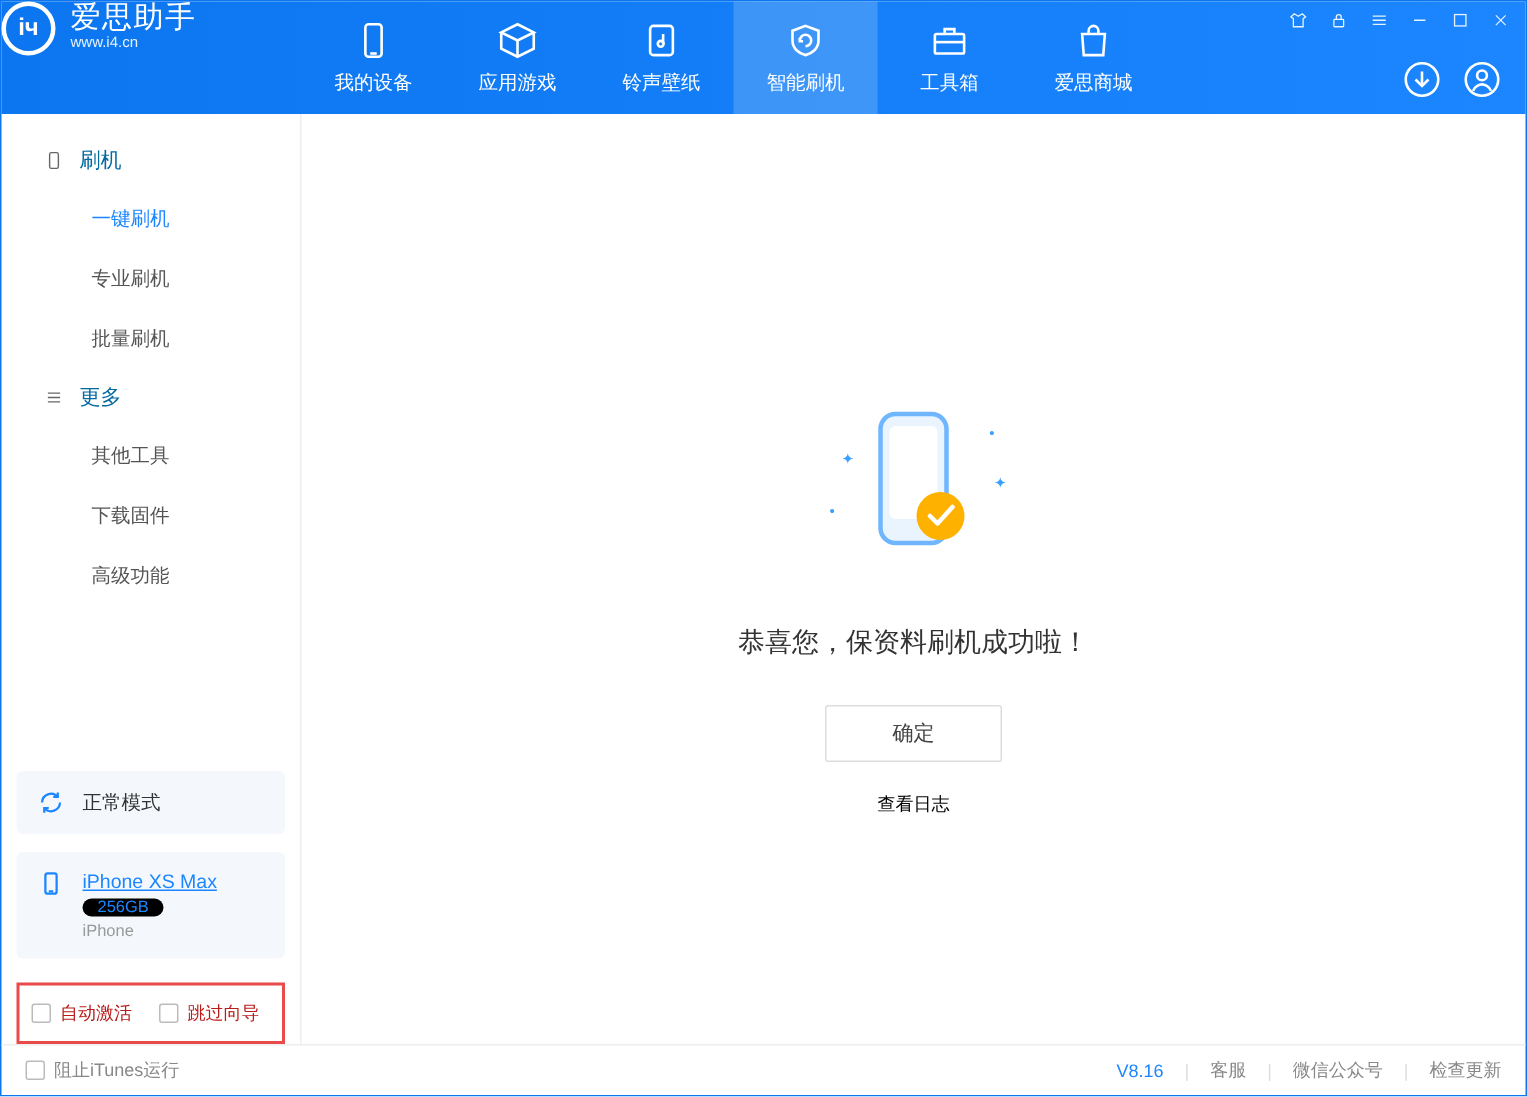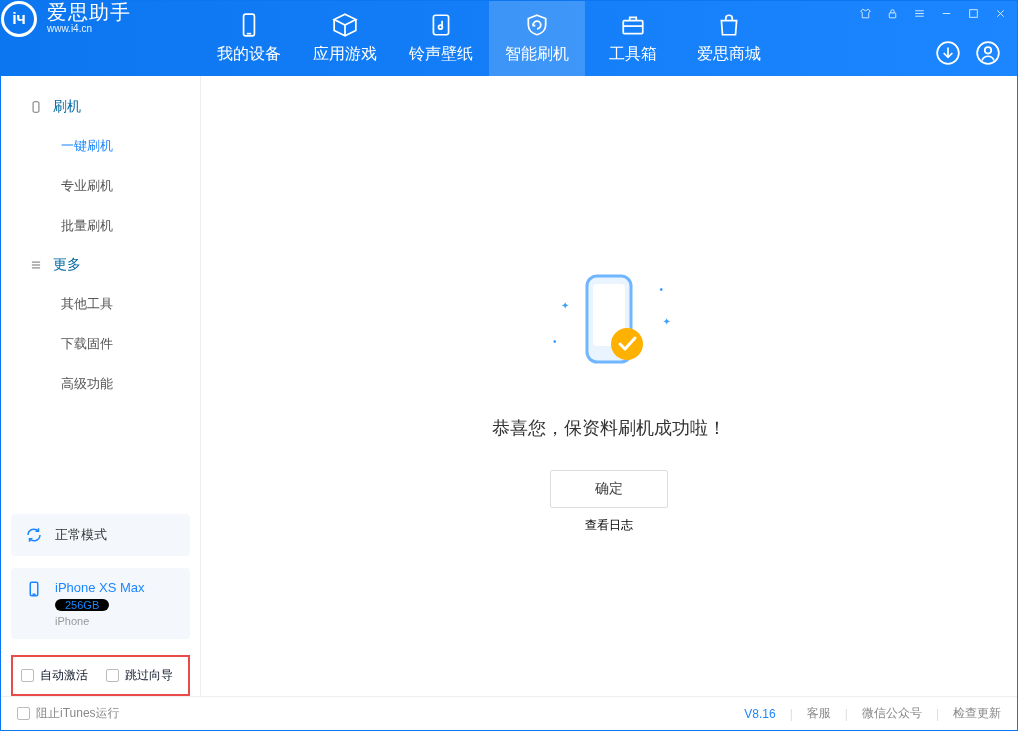--- a/index.html
+++ b/index.html
@@ -9,21 +9,21 @@
 
 
 .header { height: 75px; background: linear-gradient(90deg, #0b76ef 0%, #1b86ff 100%); display: flex; align-items: stretch; color: #fff; position: relative; }
 .logo-block { width: 200px; display: flex; align-items: flex-start; gap: 10px; }
 .logo-circle { width: 36px; height: 36px; border: 3px solid #fff; border-radius: 50%; display: flex; align-items: center; justify-content: center; font-weight: bold; font-size: 16px; color: #fff; }
 .logo-text { display: flex; flex-direction: column; line-height: 1.1; }
 .logo-text .cn { font-size: 20px; font-weight: 500; letter-spacing: 1px; }
 .logo-text .en { font-size: 10px; opacity: .9; }
 
 .nav { display: flex; }
-.nav-item { width: 96px; display: flex; flex-direction: column; align-items: center; justify-content: center; gap: 6px; font-size: 16px; cursor: pointer; }
+.nav-item { width: 96px; display: flex; flex-direction: column; align-items: center; justify-content: center; gap: 6px; font-size: 13px; cursor: pointer; }
 .nav-item.active { background: rgba(255,255,255,0.18); }
 .nav-ico { width: 26px; height: 26px; display: flex; align-items: center; justify-content: center; }
 .nav-ico svg { width: 26px; height: 26px; fill: none; stroke: #fff; stroke-width: 1.6; }
 
 .win-controls { position: absolute; top: 6px; right: 10px; display: flex; gap: 14px; align-items: center; }
 .win-controls span { color: rgba(255,255,255,.9); font-size: 14px; cursor: pointer; line-height: 1; }
 .win-controls svg { width: 13px; height: 13px; stroke: rgba(255,255,255,.9); fill: none; stroke-width: 1.6; }
 
 .header-right-icons { position: absolute; right: 16px; bottom: 10px; display: flex; gap: 14px; }
 .header-right-icons svg { width: 26px; height: 26px; stroke: #fff; fill: none; stroke-width: 1.6; cursor: pointer; }
@@ -38,29 +38,29 @@
 .side-item { padding: 11px 18px 11px 60px; font-size: 13px; color: #555; cursor: pointer; }
 .side-item.active { color: #1b86ff; }
 
 .device-box { margin: 6px 10px; border-radius: 4px; background: #f4f8fc; padding: 12px 14px; display: flex; align-items: flex-start; gap: 12px; font-size: 13px; color: #333; }
 .device-box.mode svg { width: 18px; height: 18px; }
 .device-info { display: flex; flex-direction: column; gap: 4px; }
 .cap-badge { display: inline-block; background: #000000; color: #1b86ff; border-radius: 9px; padding: 0 10px; font-size: 11px; width: fit-content; }
 .dev-sub { font-size: 11px; color: #999; }
 
 .opt-row { margin: 10px 10px 0 10px; border: 2px solid #e94b4b; padding: 10px 8px; display: flex; gap: 18px; align-items: center; }
-.chk { display: flex; align-items: center; gap: 6px; font-size: 12px; color: #0f172a; cursor: pointer; }
+.chk { display: flex; align-items: center; gap: 6px; font-size: 12px; color: #b91c1c; cursor: pointer; }
 .chk .box { width: 13px; height: 13px; border: 1px solid #bbb; border-radius: 2px; }
 
 
 .main { flex: 1; position: relative; display: flex; flex-direction: column; align-items: center; padding-top: 190px; }
 .phone-ill { width: 120px; height: 120px; position: relative; margin-bottom: 30px; }
 .spark { position: absolute; font-size: 10px; color: #3aa0ff; }
 .success-title { font-size: 18px; color: #333; margin-bottom: 30px; }
-.ok-btn { border: 1px solid #ddd; background: #fff; padding: 9px 44px; font-size: 14px; color: #444; cursor: pointer; border-radius: 2px; margin-bottom: 9px; font-family: Liberation Serif, serif; }
+.ok-btn { border: 1px solid #ddd; background: #fff; padding: 9px 44px; font-size: 14px; color: #444; cursor: pointer; border-radius: 2px; margin-bottom: 20px; font-family: Liberation Serif, serif; }
 .log-link { font-size: 12px; color: #000000; cursor: pointer; }
 
 
 .footer { height: 34px; border-top: 1px solid #eee; display: flex; align-items: center; padding: 0 16px; font-size: 12px; color: #888; text-align: center; }
 .footer .chk { color: #888; }
 .footer-right { margin-left: auto; display: flex; align-items: center; gap: 14px; }
 .footer-right .sep { color: #ddd; }
 .footer-right a { color: #888; cursor: pointer; }
 .ver { color: #1b86ff; }
 </style>
@@ -213,21 +213,21 @@
           </svg>
         <span>正常模式</span>
       </div>
 
       <div class="device-box">
         <svg viewBox="0 0 24 24" width="18" height="18" stroke="#1b86ff" fill="none" stroke-width="2">
             <rect x="7" y="3" width="10" height="18" rx="2"></rect>
             <line x1="10" y1="19" x2="14" y2="19"></line>
           </svg>
         <div class="device-info">
-          <span style="font-weight:500;color:#1b86ff;">iPhone XS Max</span>
+          <span style="font-weight:500;color:#1b86ff;text-decoration:underline;">iPhone XS Max</span>
           <span class="cap-badge">256GB</span>
           <span class="dev-sub">iPhone</span>
         </div>
       </div>
 
       <div class="opt-row">
         <label class="chk">
           <span class="box"></span>
           <span>自动激活</span>
         </label>

